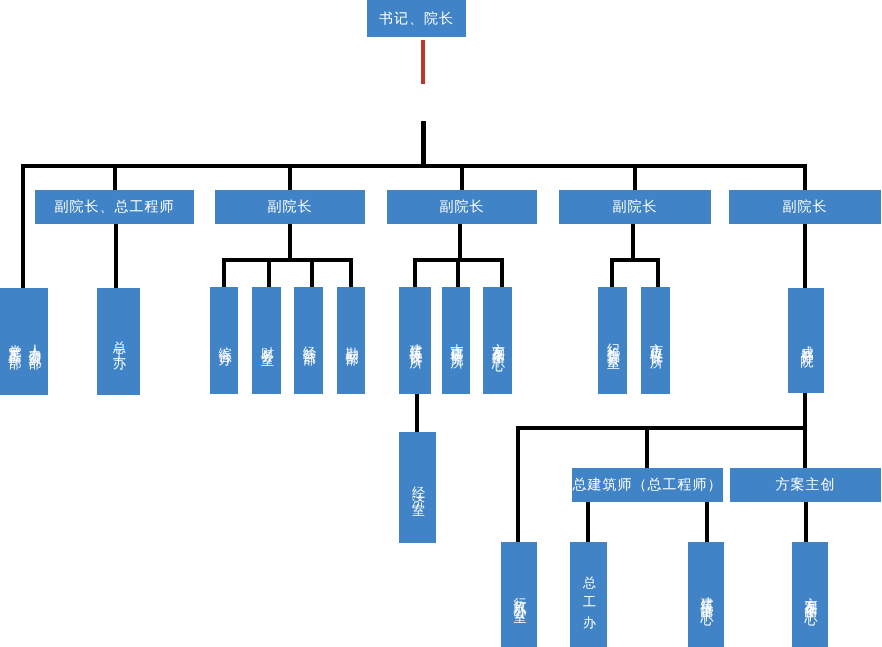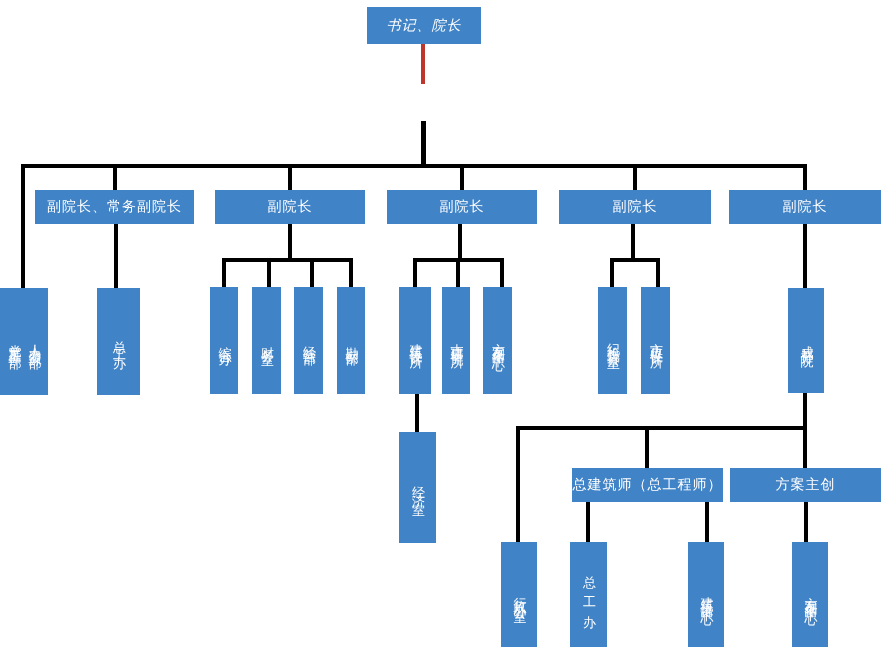--- a/index.html
+++ b/index.html
@@ -64,22 +64,22 @@
 
   <div class="line" style="left:803px;top:393px;width:4px;height:35px;"></div>
   <div class="line" style="left:516px;top:426px;width:291px;height:4px;"></div>
   <div class="line" style="left:516px;top:426px;width:4px;height:116px;"></div>
   <div class="line" style="left:645px;top:426px;width:4px;height:42px;"></div>
   <div class="line" style="left:803px;top:426px;width:4px;height:42px;"></div>
   <div class="line" style="left:586px;top:502px;width:4px;height:40px;"></div>
   <div class="line" style="left:705px;top:502px;width:4px;height:40px;"></div>
   <div class="line" style="left:804px;top:502px;width:4px;height:40px;"></div>
 
-  <div class="box hbox" style="left:367px;top:7px;width:114px;height:37px;font-style:italic;">书记、院长</div>
-  <div class="box hbox" style="left:35px;top:190px;width:159px;height:34px;">副院长、常务副院长</div>
+  <div class="box hbox" style="left:367px;top:0;width:99px;height:37px;">书记、院长</div>
+  <div class="box hbox" style="left:35px;top:190px;width:159px;height:34px;">副院长、总工程师</div>
   <div class="box hbox" style="left:215px;top:190px;width:150px;height:34px;">副院长</div>
   <div class="box hbox" style="left:387px;top:190px;width:150px;height:34px;">副院长</div>
   <div class="box hbox" style="left:559px;top:190px;width:152px;height:34px;">副院长</div>
   <div class="box hbox" style="left:729px;top:190px;width:152px;height:34px;">副院长</div>
   <div class="box hbox" style="left:572px;top:468px;width:151px;height:34px;">总建筑师（总工程师）</div>
   <div class="box hbox" style="left:730px;top:468px;width:151px;height:34px;">方案主创</div>
 
   <div class="box dual" style="left:0px;top:288px;width:48px;height:107px;">
     <span class="vtext">党群工作部</span>
     <span class="vtext">人力资源部</span>

